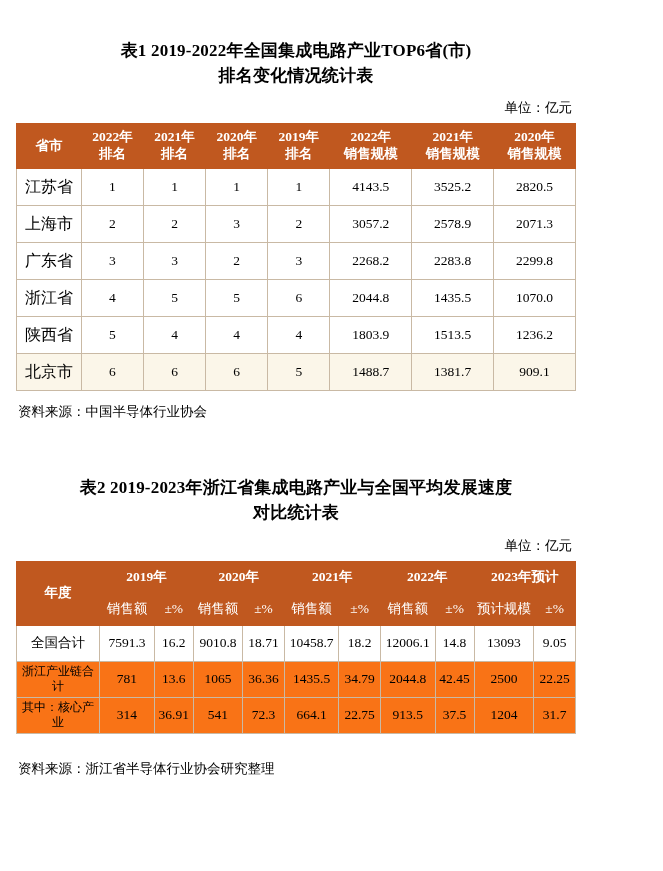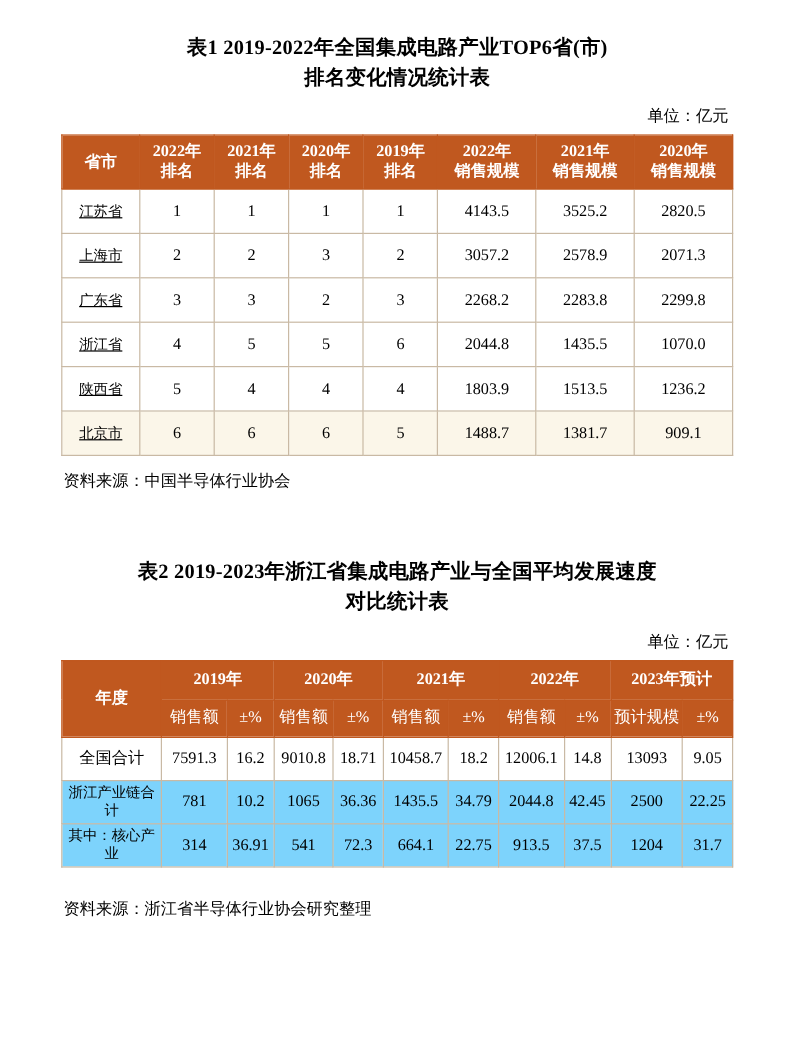--- a/index.html
+++ b/index.html
@@ -12,22 +12,21 @@
     background: #ffffff;
     font-family: "Liberation Serif", "DejaVu Serif", serif;
     color: #000000;
     overflow: hidden;
   }
   .page {
     position: relative;
     width: 592px;
     height: 871px;
     box-sizing: border-box;
-    padding: 0 16px;
-    margin-left: 35px;
+    padding: 11px 16px;
   }
   .block {
     margin: 0;
   }
   .tbl-title {
     text-align: center;
     font-weight: bold;
     font-size: 17px;
     line-height: 1.45;
     letter-spacing: 0.2px;
@@ -64,37 +63,37 @@
     font-size: 13.5px;
   }
   .t1 thead td span.l2 { display: block; text-align: center; }
   .t1 tbody td {
     height: 36px;
     background: #ffffff;
   }
   .t1 tbody tr.highlight td {
     background: #fbf6e9;
   }
-  .t1 td.first { font-size: 12px; text-decoration: underline; }
+  .t1 td.first { font-size: 16px; }
   
   .t2 thead td {
     background: #c0581f;
     color: #ffffff;
     font-weight: bold;
     border-color: #c0581f;
   }
   .t2 thead tr.r1 td { height: 32px; }
   .t2 thead tr.r2 td { height: 30px; font-weight: normal; }
   .t2 td.yearlabel { font-weight: bold; }
   .t2 tbody td {
     height: 35px;
     background: #ffffff;
   }
   .t2 tbody tr.tinted td {
-    background: #7dd3fc;
+    background: #f97316;
   }
   .t2 tbody tr.tinted td.rowlabel {
     font-size: 12px;
   }
   .source {
     font-size: 13.5px;
     margin: 12px 0 0 2px;
   }
   .gap-1 { height: 55px; }
   .gap-2 { height: 14px; }
@@ -279,21 +278,21 @@
           <td>10458.7</td>
           <td>18.2</td>
           <td>12006.1</td>
           <td>14.8</td>
           <td>13093</td>
           <td>9.05</td>
         </tr>
         <tr class="tinted">
           <td class="rowlabel">浙江产业链合计</td>
           <td>781</td>
-          <td>10.2</td>
+          <td>13.6</td>
           <td>1065</td>
           <td>36.36</td>
           <td>1435.5</td>
           <td>34.79</td>
           <td>2044.8</td>
           <td>42.45</td>
           <td>2500</td>
           <td>22.25</td>
         </tr>
         <tr class="tinted">

